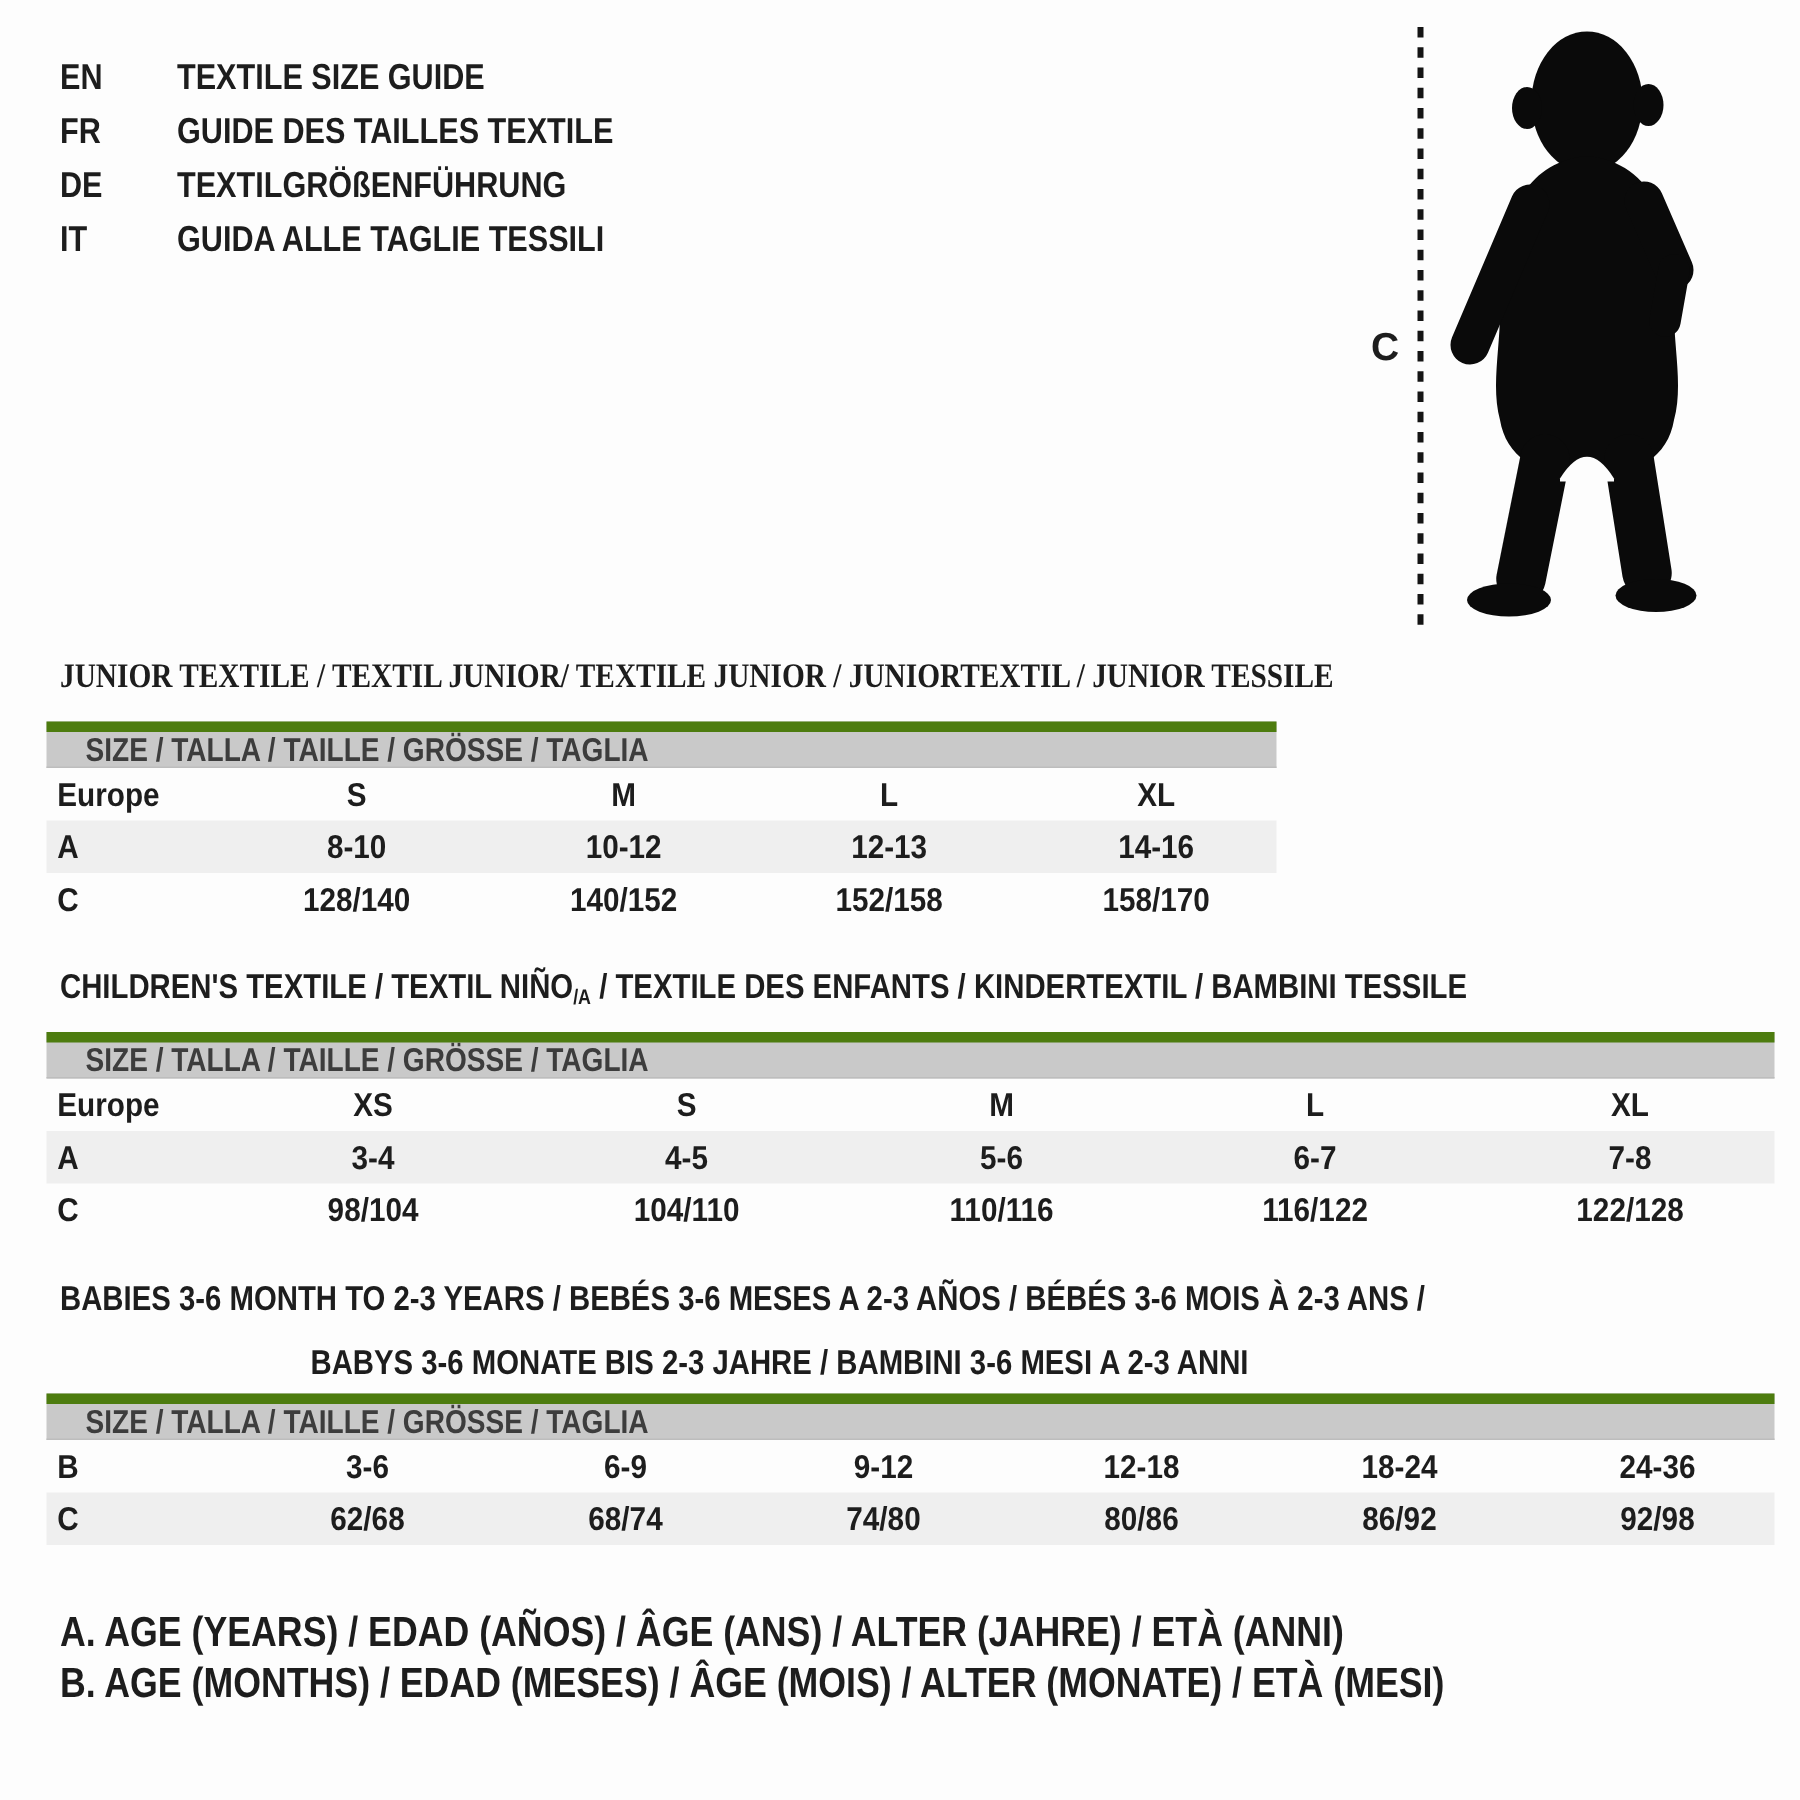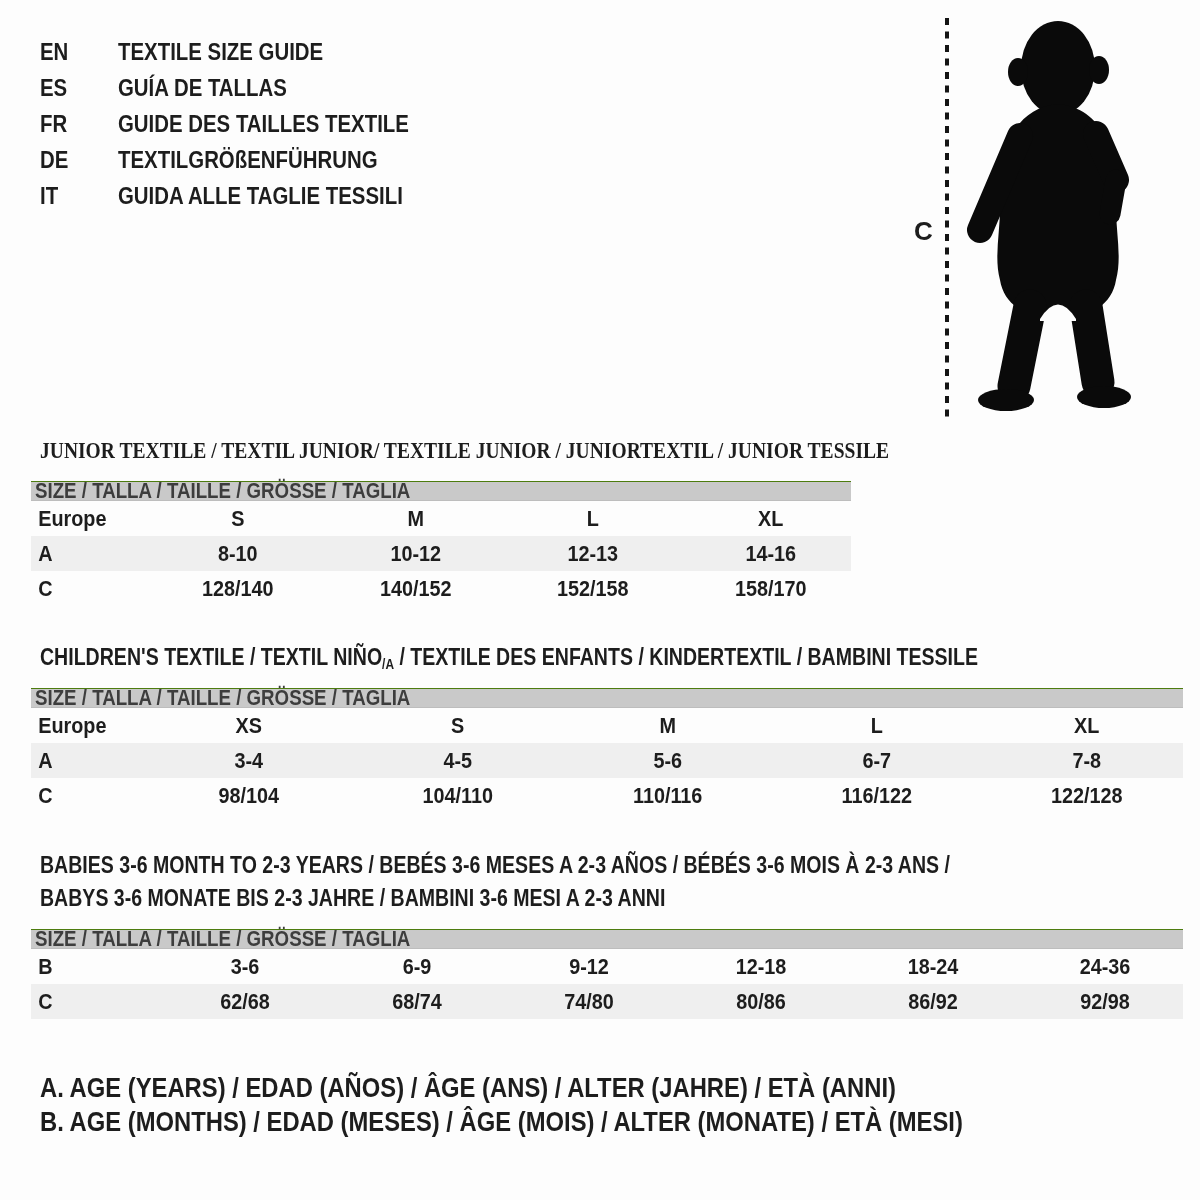--- a/index.html
+++ b/index.html
@@ -29,23 +29,23 @@
   .dash-line{position:absolute;left:44px;top:2px;}
   .silhouette{position:absolute;left:64px;top:2px;color:var(--silhouette);}
 
   
   .sec-title{position:absolute;left:40px;font-weight:bold;font-size:23px;line-height:27px;}
   .sec-title .sub{font-size:14px;vertical-align:baseline;position:relative;top:4px;}
 
   
   .size-table{position:absolute;left:31px;}
   .size-bar{
-    height:20px;background:var(--bar);
-    border-top:1px solid #4d7c0f;border-bottom:1px solid #bdbdbd;
-    display:flex;align-items:center;padding-left:4px;
+    height:31px;background:var(--bar);
+    border-top:7px solid #4d7c0f;border-bottom:1px solid #bdbdbd;
+    display:flex;align-items:center;padding-left:26px;
     font-weight:bold;font-size:22px;color:var(--muted);
   }
   .trow{display:grid;height:35px;align-items:center;font-weight:bold;font-size:22px;gap:16px;}
   .cols5{grid-template-columns:110px repeat(4,1fr);}
   .cols6{grid-template-columns:105px repeat(5,1fr);}
   .cols7{grid-template-columns:120px repeat(6,1fr);}
   .stripe{background:var(--stripe);}
   .cell{text-align:center;transform:scaleX(0.9);}
   .cell-l{text-align:left;padding-left:8px;transform:scaleX(0.9);transform-origin:0 50%;}
 
@@ -55,24 +55,20 @@
 </style>
 </head>
 <body>
 
 <div class="page">
 
   <div class="lang-block">
     <div class="lang-row">
       <span class="lang-code"><span class="cond">EN</span></span>
       <span class="cond">TEXTILE SIZE GUIDE</span>
-    </div>
-    <div class="lang-row">
-      <span class="lang-code"><span class="cond">ES</span></span>
-      <span class="cond">GUÍA DE TALLAS</span>
     </div>
     <div class="lang-row">
       <span class="lang-code"><span class="cond">FR</span></span>
       <span class="cond">GUIDE DES TAILLES TEXTILE</span>
     </div>
     <div class="lang-row">
       <span class="lang-code"><span class="cond">DE</span></span>
       <span class="cond">TEXTILGRÖßENFÜHRUNG</span>
     </div>
     <div class="lang-row">
@@ -162,21 +158,21 @@
       <div class="cell">98/104</div>
       <div class="cell">104/110</div>
       <div class="cell">110/116</div>
       <div class="cell">116/122</div>
       <div class="cell">122/128</div>
     </div>
   </div>
 
   <div class="sec-title" style="top:852px;">
     <div><span class="cond">BABIES 3-6 MONTH TO 2-3 YEARS / BEBÉS 3-6 MESES A 2-3 AÑOS / BÉBÉS 3-6 MOIS À 2-3 ANS /</span></div>
-    <div style="margin-top:6px;"><span class="cond">BABYS 3-6 MONATE BIS 2-3 JAHRE / BAMBINI 3-6 MESI A 2-3 ANNI</span></div>
+    <div style="margin-top:16px;text-align:center;"><span class="cond">BABYS 3-6 MONATE BIS 2-3 JAHRE / BAMBINI 3-6 MESI A 2-3 ANNI</span></div>
   </div>
   <div class="size-table" style="top:929px;width:1152px;">
     <div class="size-bar">
       <span class="cond">SIZE / TALLA / TAILLE / GRÖSSE / TAGLIA</span>
     </div>
     <div class="trow cols7">
       <div class="cell-l">B</div>
       <div class="cell">3-6</div>
       <div class="cell">6-9</div>
       <div class="cell">9-12</div>

